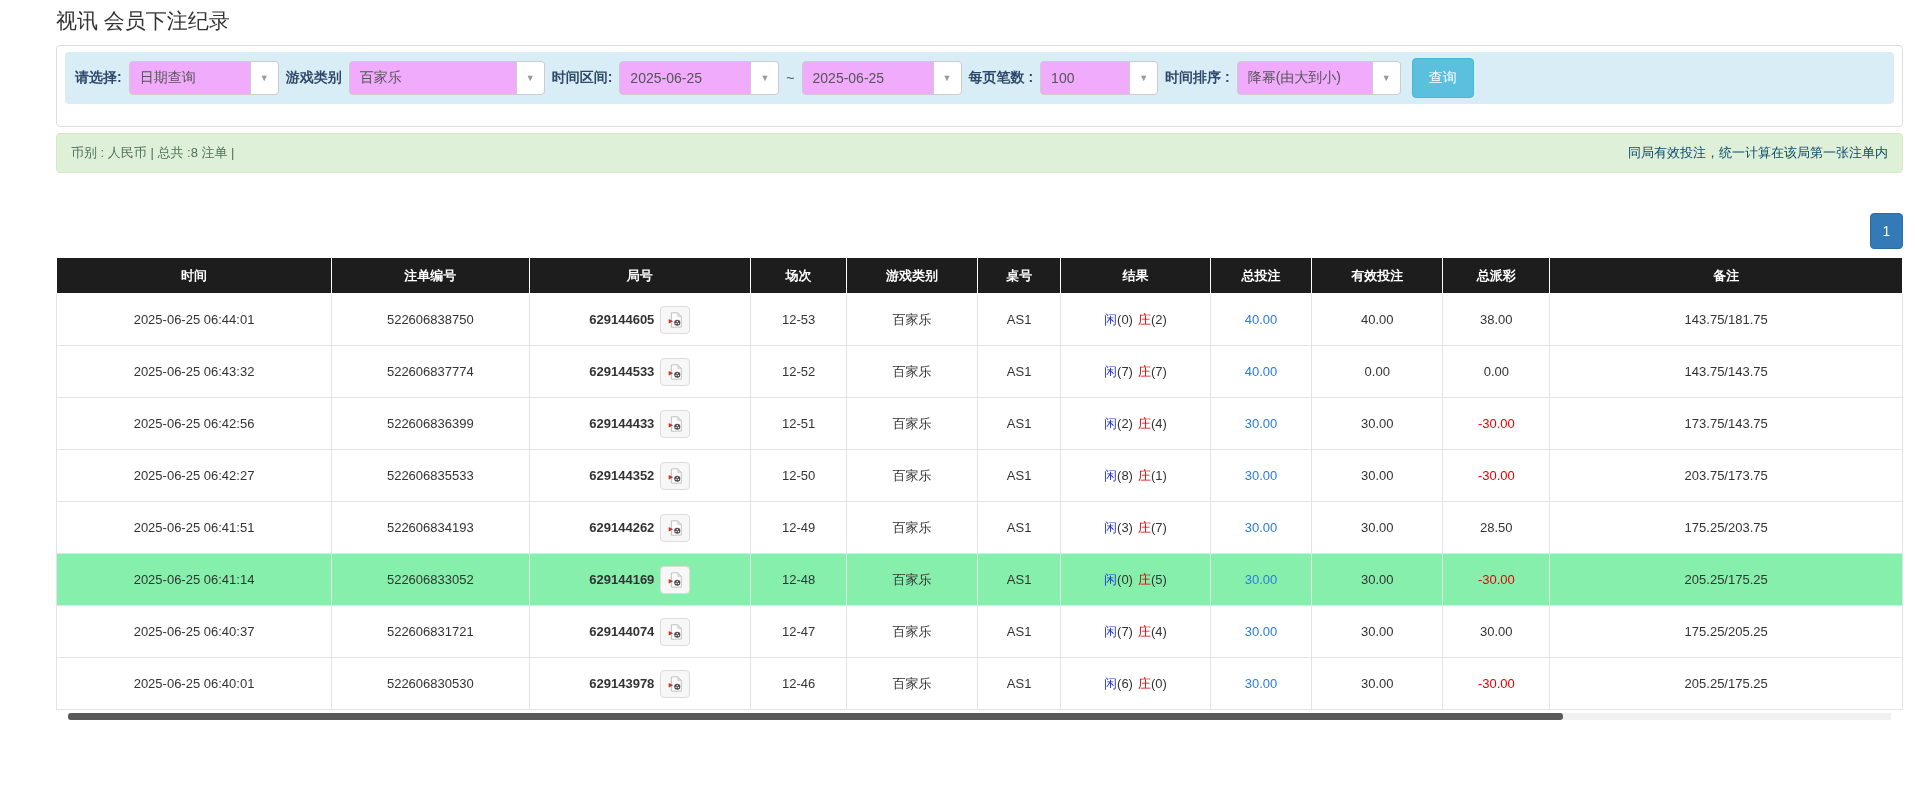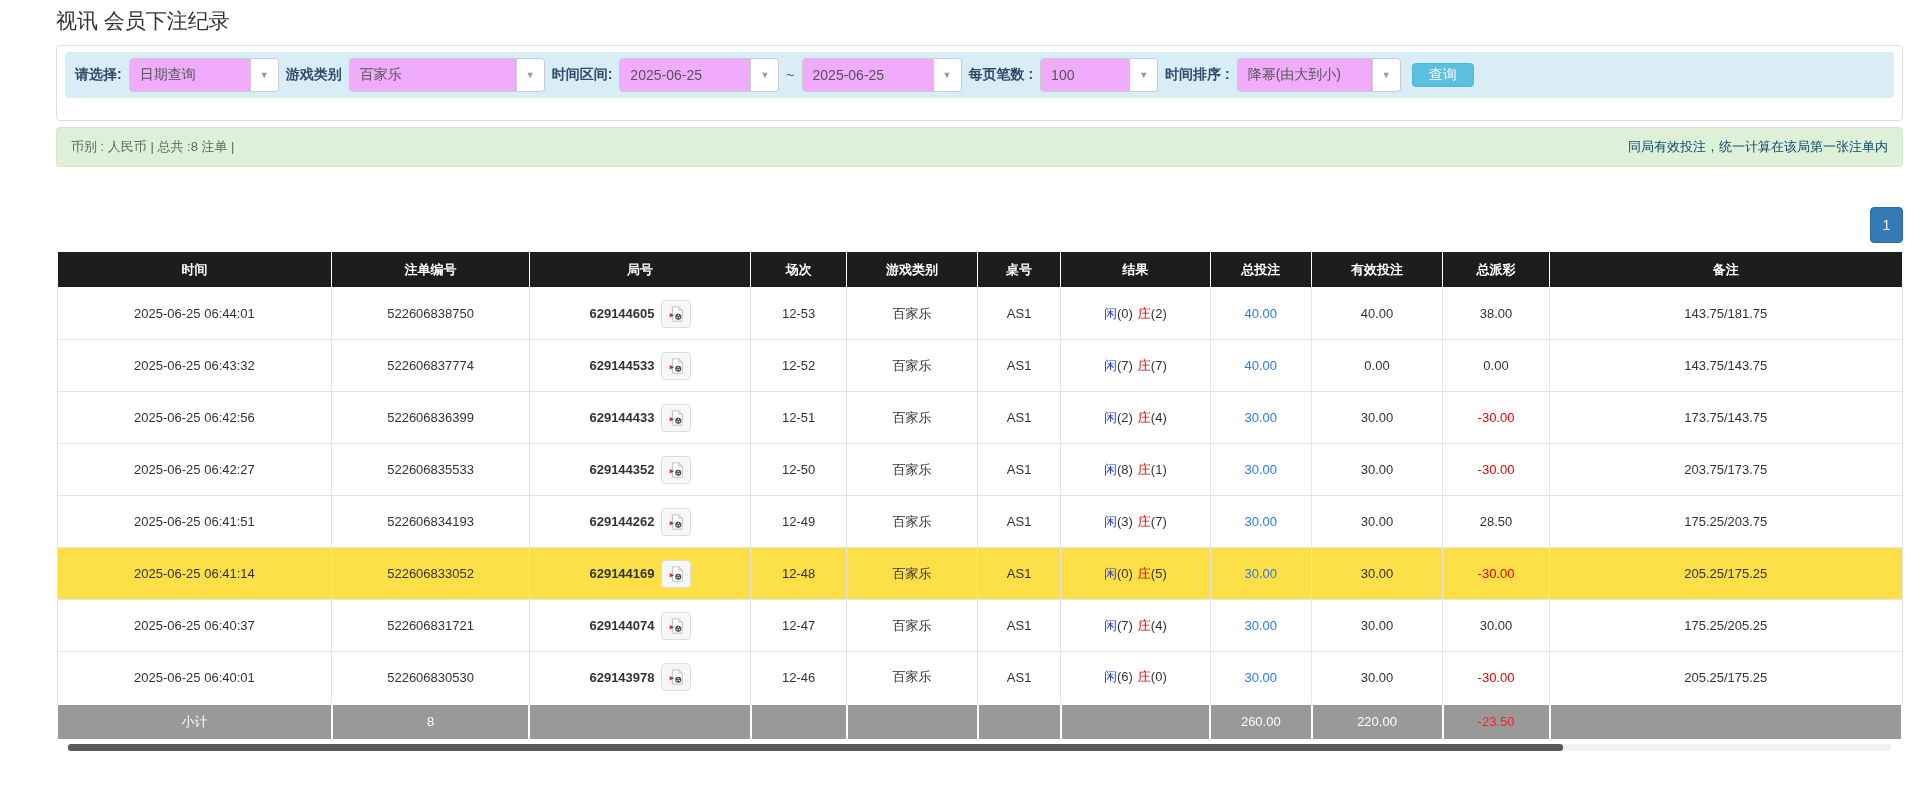--- a/index.html
+++ b/index.html
@@ -67,21 +67,21 @@
     font-size: 9px;
     background: #fff;
   }
   .w-query { width: 150px; }
   .w-game  { width: 196px; }
   .w-date  { width: 160px; }
   .w-size  { width: 118px; }
   .w-sort  { width: 164px; }
   .tilde { font-size: 14px; color: #555; }
   .search-btn {
-    height: 24px;
+    height: 40px;
     padding: 0 16px;
     background: #5bc0de;
     border: 1px solid #46b8da;
     border-radius: 4px;
     color: #fff;
     font-size: 14px;
     cursor: pointer;
     margin-left: 4px;
   }
   
@@ -135,21 +135,21 @@
     font-size: 13px;
   }
   tbody td {
     height: 52px;
     text-align: center;
     border: 1px solid #e4e4e4;
     background: #fff;
     overflow: hidden;
     white-space: nowrap;
   }
-  tr.highlight td { background: #fde047; }
+  tr.highlight td { background: #86efac; }
   .res-p { color: #2337d4; }
   .res-b { color: #d40000; margin-left: 5px; }
   .score { color: #333; }
   .bet-link { color: #2a7ae2; cursor: pointer; }
   .neg { color: #e60000; }
   tfoot td {
     height: 36px;
     background: #999;
     color: #fff;
     text-align: center;
@@ -528,33 +528,20 @@
     </td>
     <td>
       <span class="bet-link">30.00</span>
     </td>
     <td>30.00</td>
     <td class="c-payout neg">-30.00</td>
     <td>205.25/175.25</td>
   </tr>
       </tbody>
     <tfoot>
-      <tr>
-        <td>小计</td>
-        <td>8</td>
-        <td></td>
-        <td></td>
-        <td></td>
-        <td></td>
-        <td></td>
-        <td>260.00</td>
-        <td>220.00</td>
-        <td class="payout-cell">-23.50</td>
-        <td></td>
-      </tr>
     </tfoot>
   </table>
 
   <div class="hscrollbar">
     <div class="hscroll-thumb"></div>
   </div>
 
 </div>
 
 </body></html>

